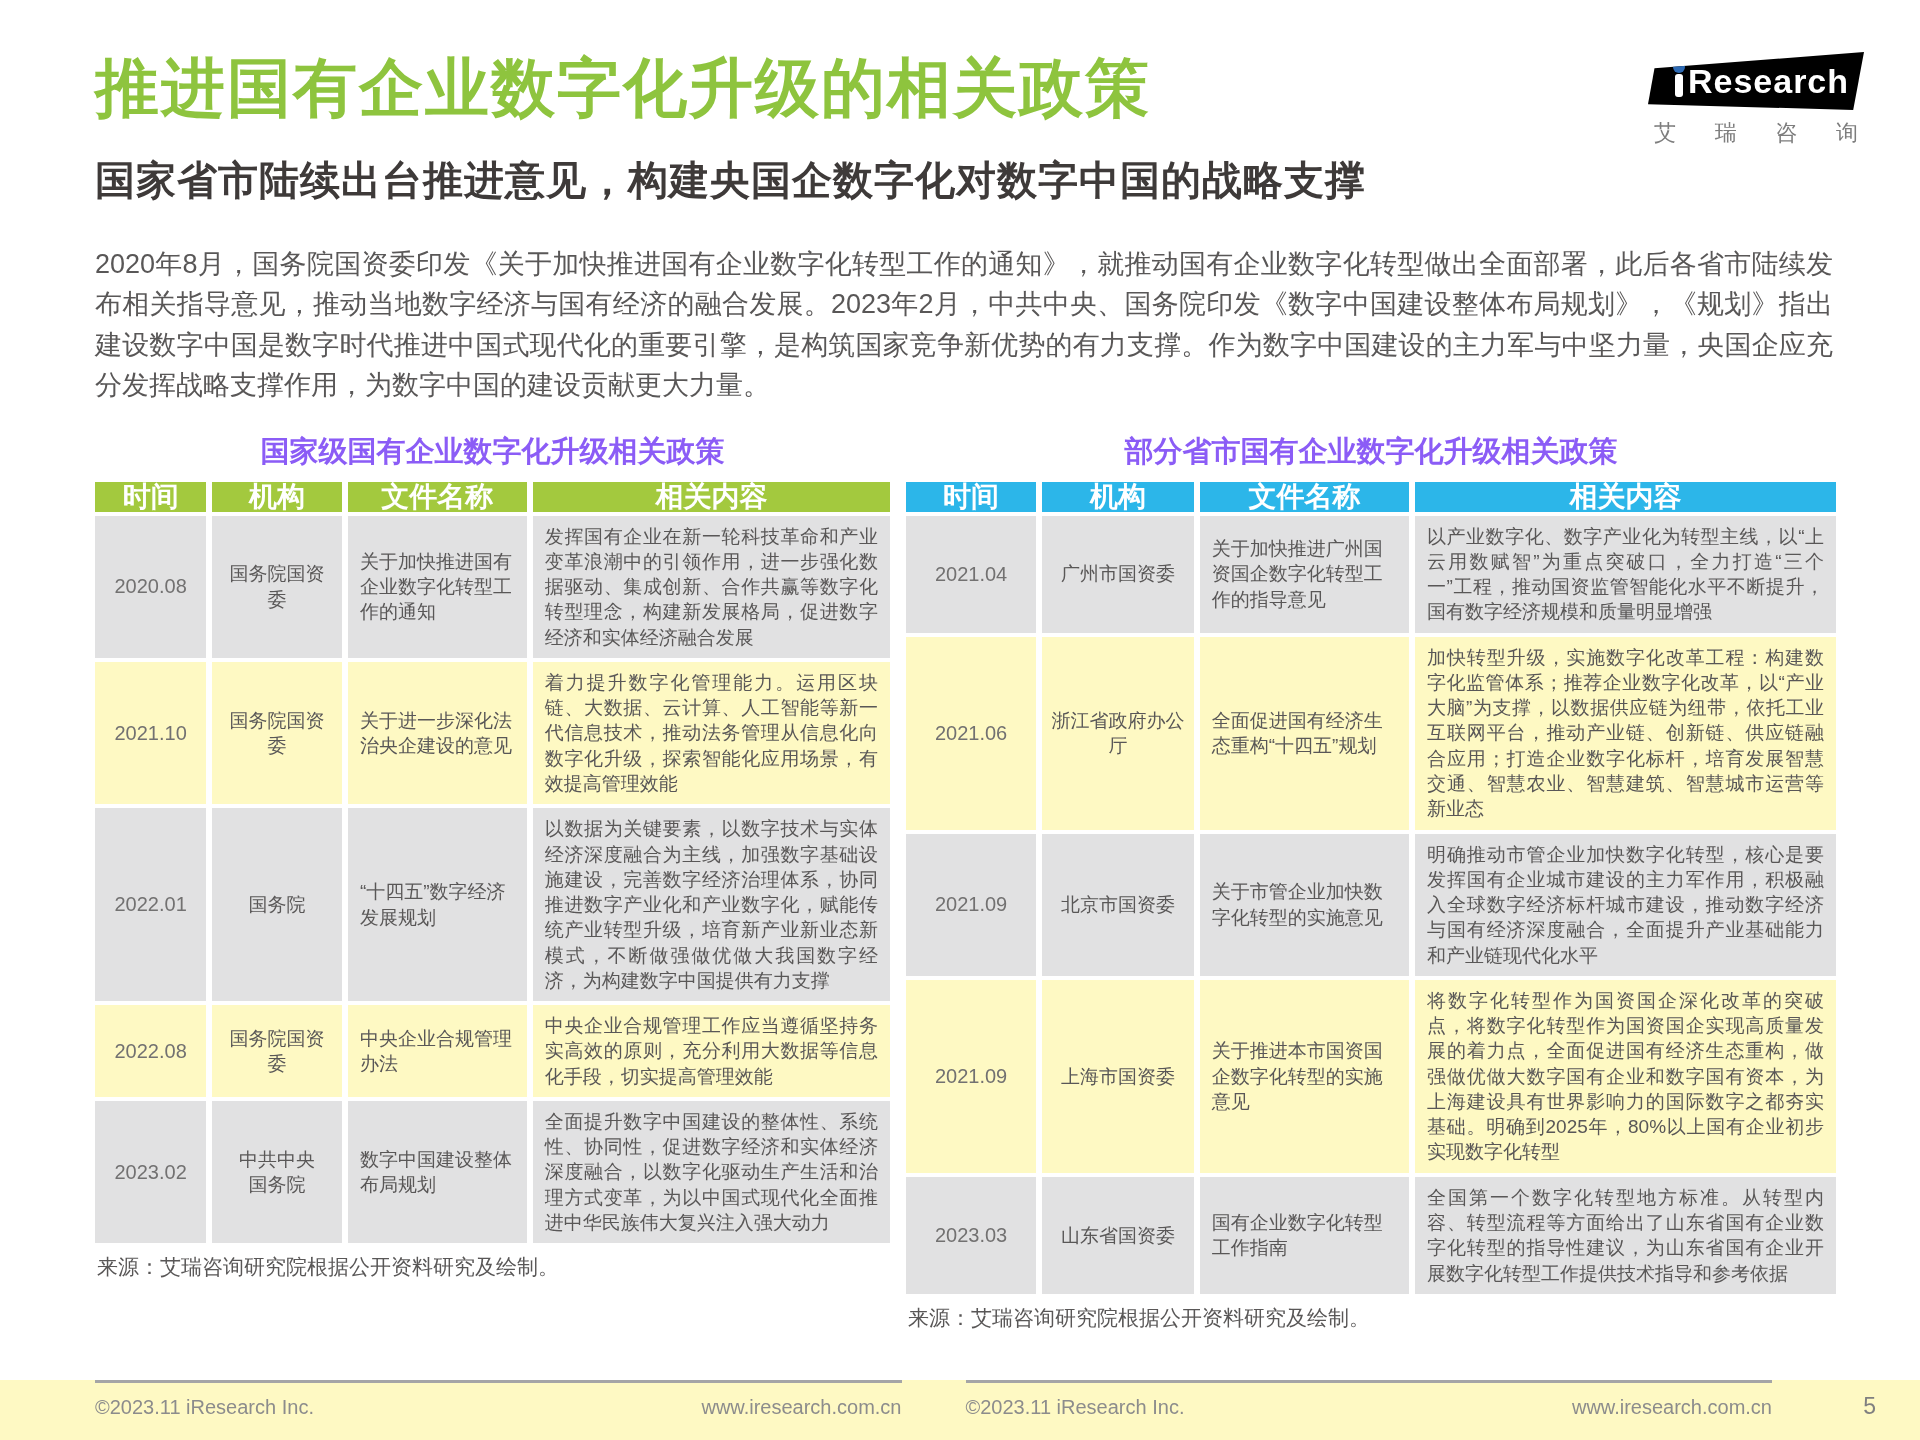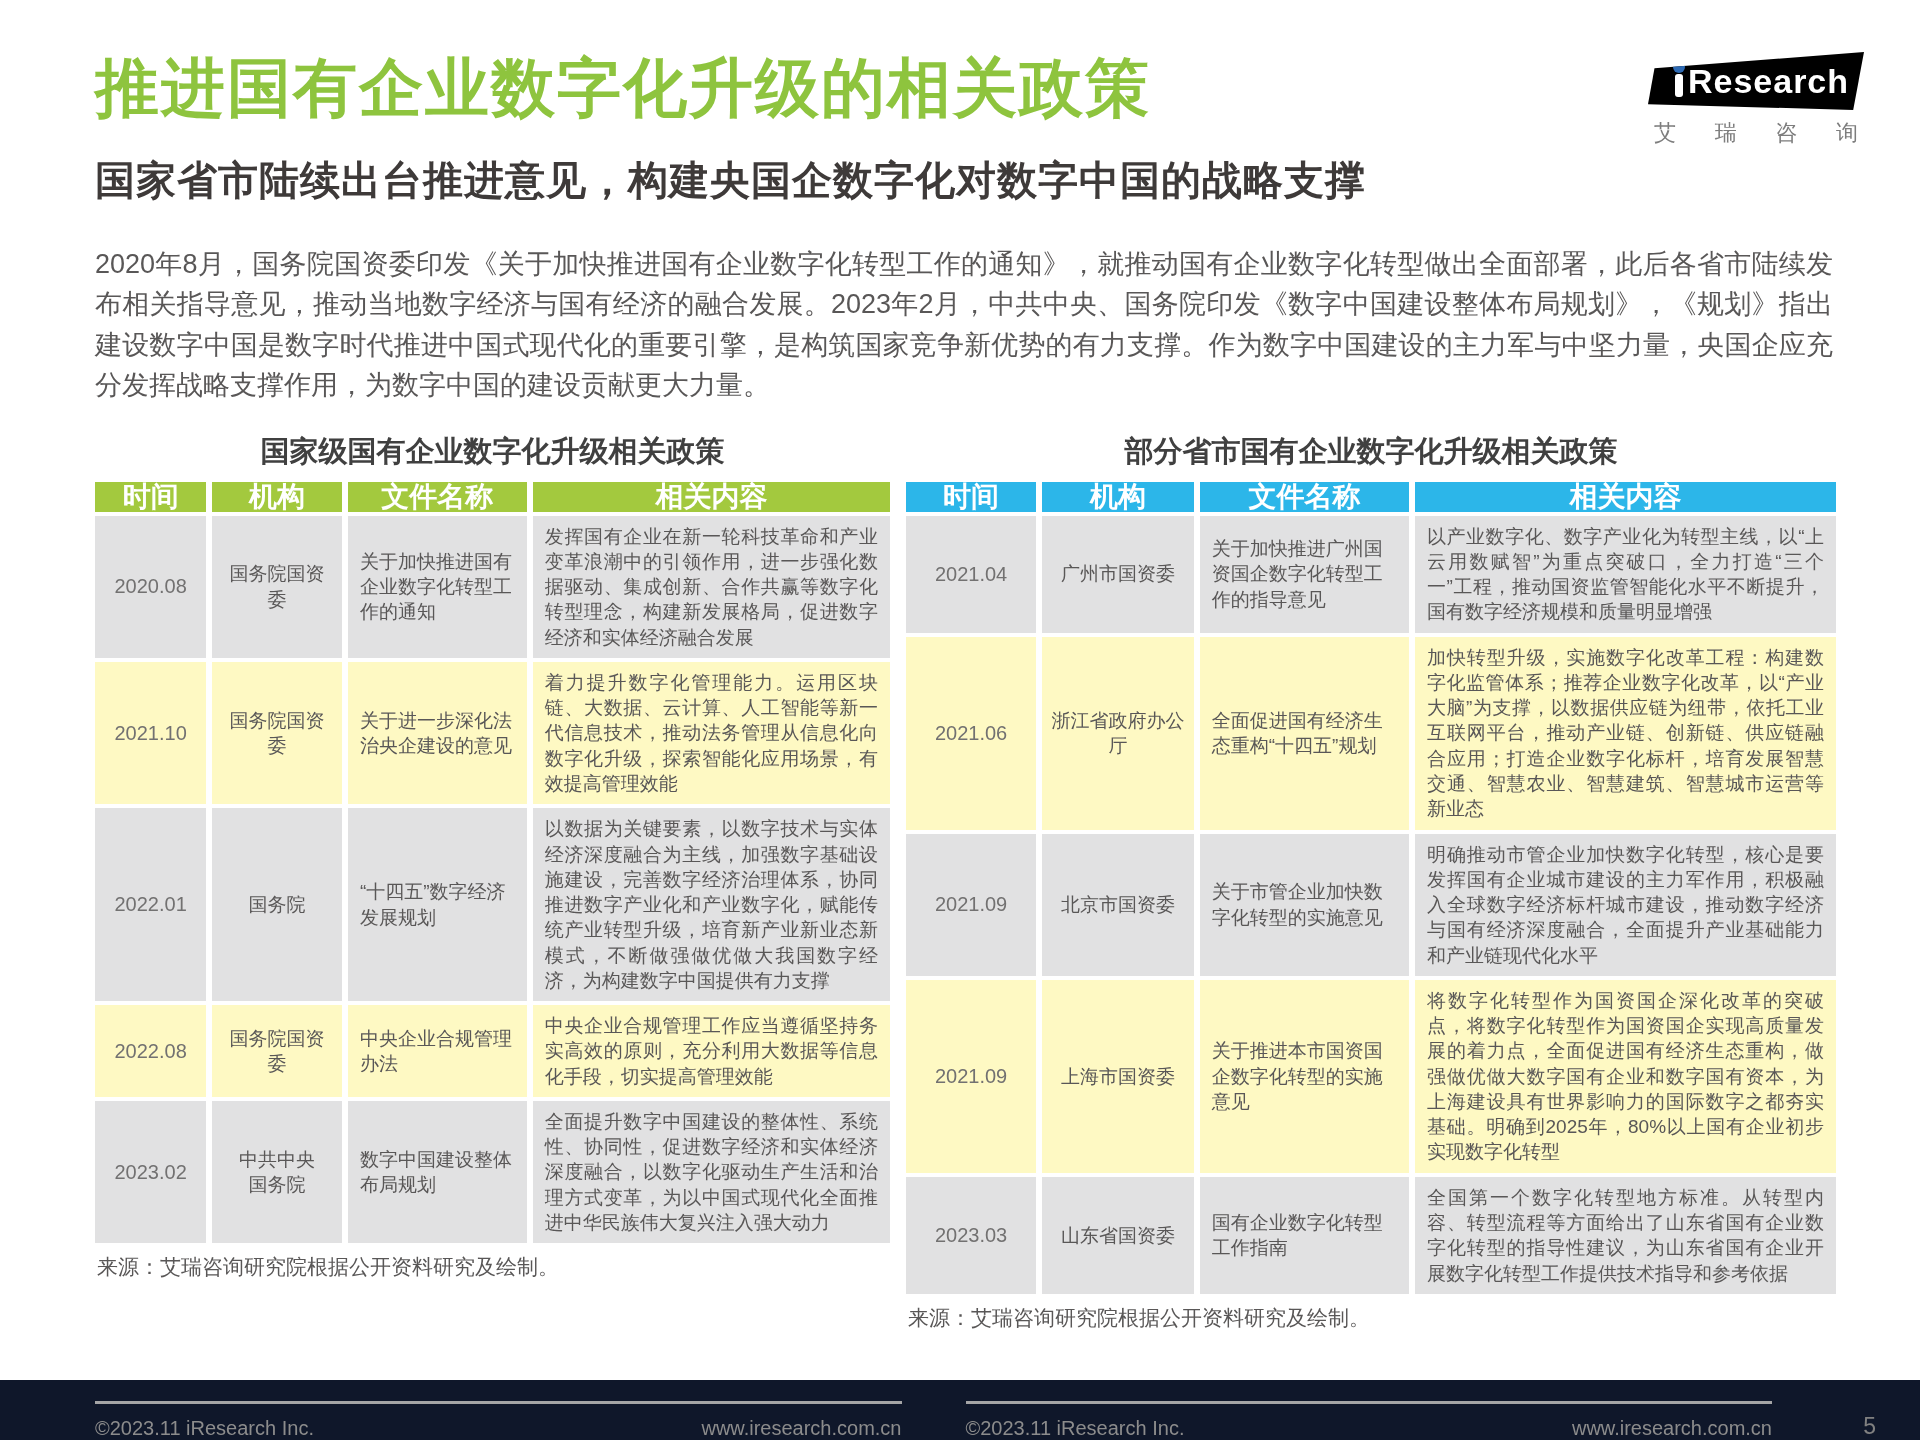--- a/index.html
+++ b/index.html
@@ -38,21 +38,21 @@
   .logo-cn{
     margin-top:8px;color:#7d7d7d;font-size:22px;
     display:flex;justify-content:space-between;padding:0 6px;
   }
   
   .tables-row{display:flex;gap:16px;align-items:flex-start;}
   .table-block{flex:0 0 auto;}
   .table-block.left{width:795px;}
   .table-block.right{width:930px;}
   .table-title{
-    font-size:29px;font-weight:bold;color:#404040;
+    font-size:29px;font-weight:bold;color:#8b5cf6;
     text-align:center;margin:0 0 10px 0;
   }
   .trow{display:flex;gap:6px;margin-bottom:4px;}
   .cell{box-sizing:border-box;}
   .hcell{
     color:#ffffff;font-size:28px;font-weight:bold;
     display:flex;align-items:center;justify-content:center;
     height:30px;
   }
   .c0,.hc0{flex:0 0 14%;}
@@ -70,21 +70,21 @@
     text-align:center;padding:8px 8px;white-space:pre-line;
   }
   .trow.body .c2{
     display:flex;align-items:center;text-align:left;padding:8px 12px;
   }
   .trow.body .c3{padding:8px 12px;text-align:justify;}
   .source-note{font-size:21px;color:#595757;margin:10px 0 0 2px;}
   
   .footer{
     position:absolute;left:0;right:0;bottom:0;height:60px;
-    background:#0f172a;display:flex;align-items:flex-end;
+    background:#fef9c3;display:flex;align-items:flex-start;
     padding:0 44px 0 95px;box-sizing:border-box;gap:64px;
   }
   .footer-seg{
     flex:1 1 auto;border-top:3px solid #a5a5a6;padding-top:13px;
     display:flex;justify-content:space-between;align-items:center;
   }
   .footer-copy,.footer-url{font-size:20px;color:#8c8c8c;}
   .page-number{
     flex:0 0 40px;text-align:right;font-size:23px;color:#808080;
     padding-top:13px;

